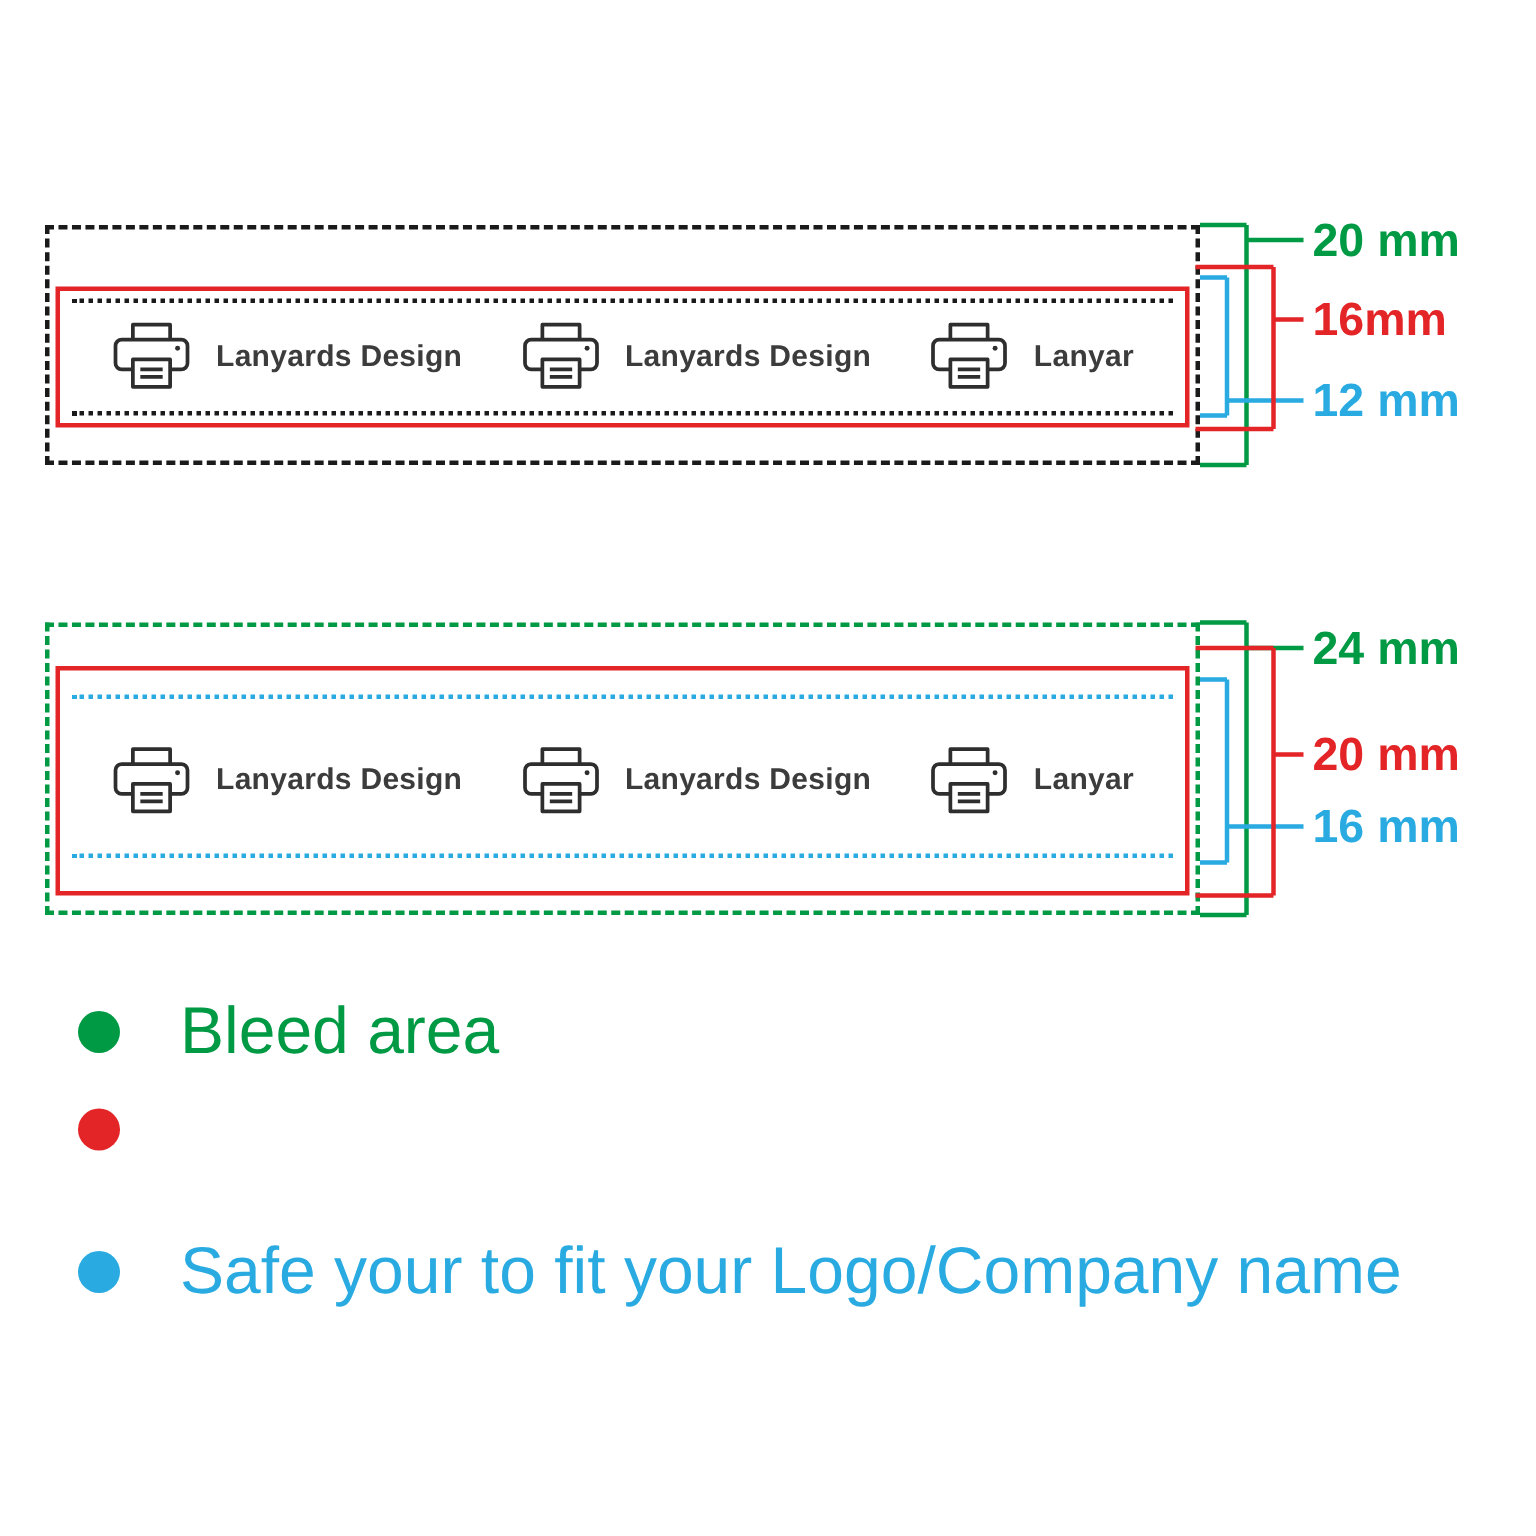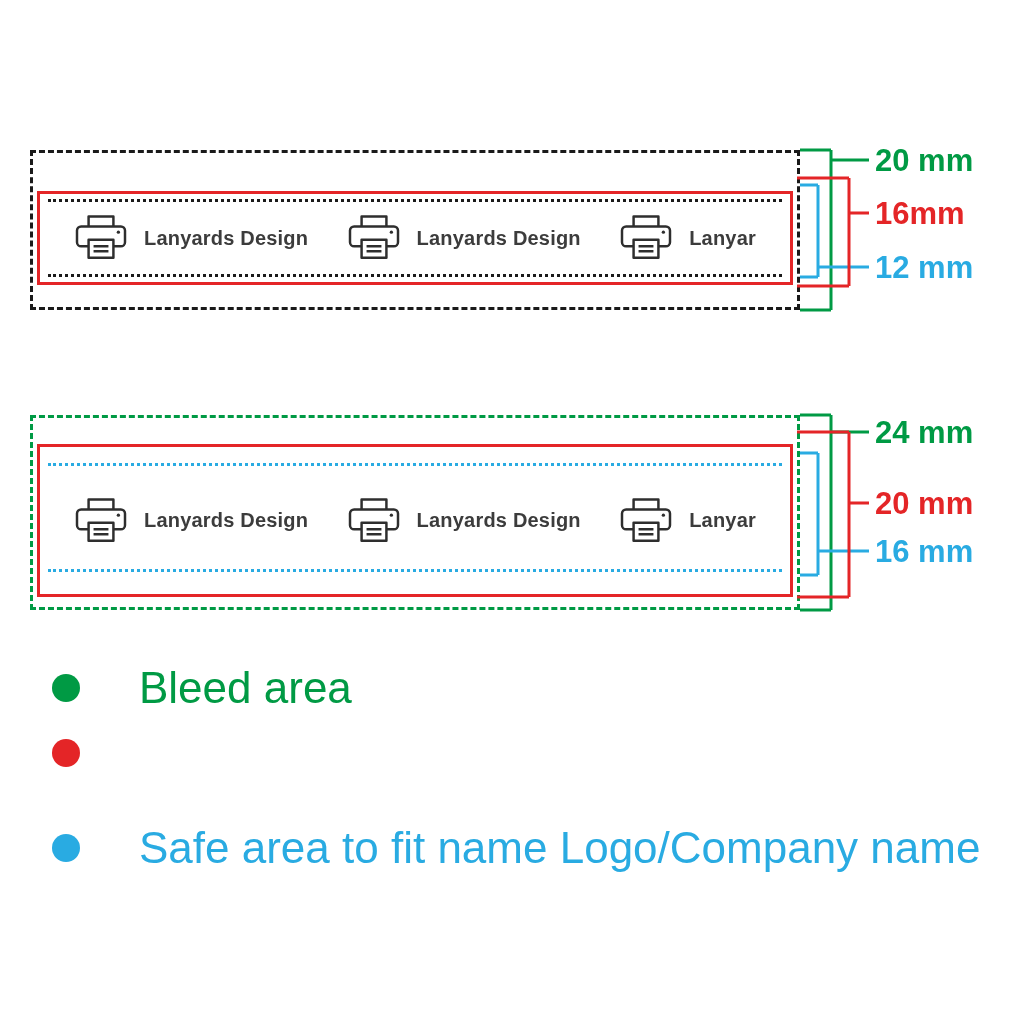--- a/index.html
+++ b/index.html
@@ -37,21 +37,21 @@
   #measure-1{left:795px;top:140px;}
   #measure-2{left:795px;top:405px;}
   .measure text{font-family:"Liberation Sans",sans-serif;font-weight:bold;font-size:31px;dominant-baseline:central;}
   .stroke-green{stroke:var(--green,#009a44);}
   .stroke-red{stroke:var(--red,#e42527);}
   .stroke-blue{stroke:var(--blue,#29abe2);}
   .fill-green{fill:var(--green,#009a44);}
   .fill-red{fill:var(--red,#e42527);}
   .fill-blue{fill:var(--blue,#29abe2);}
 
-  .legend-item{position:absolute;left:52px;display:flex;align-items:center;gap:19px;}
+  .legend-item{position:absolute;left:52px;display:flex;align-items:center;}
   #legend-1{top:663px;}
   #legend-2{top:739px;}
   #legend-3{top:823px;}
   .dot{width:28px;height:28px;border-radius:50%;flex:none;}
   .dot-green{background:var(--green,#009a44);}
   .dot-red{background:var(--red,#e42527);}
   .dot-blue{background:var(--blue,#29abe2);}
   .legend-label{margin-left:40px;font-size:44px;white-space:nowrap;}
   .text-green{color:var(--green,#009a44);}
   .text-red{color:var(--red,#e42527);}
@@ -164,14 +164,14 @@
 
 <div class="legend-item" id="legend-1">
   <span class="dot dot-green"></span>
   <span class="legend-label text-green">Bleed area</span>
 </div>
 <div class="legend-item" id="legend-2">
   <span class="dot dot-red"></span>
 </div>
 <div class="legend-item" id="legend-3">
   <span class="dot dot-blue"></span>
-  <span class="legend-label text-blue">Safe area to fit name Logo/Company name</span>
+  <span class="legend-label text-blue">Safe your to fit your Logo/Company name</span>
 </div>
 
 </body></html>

